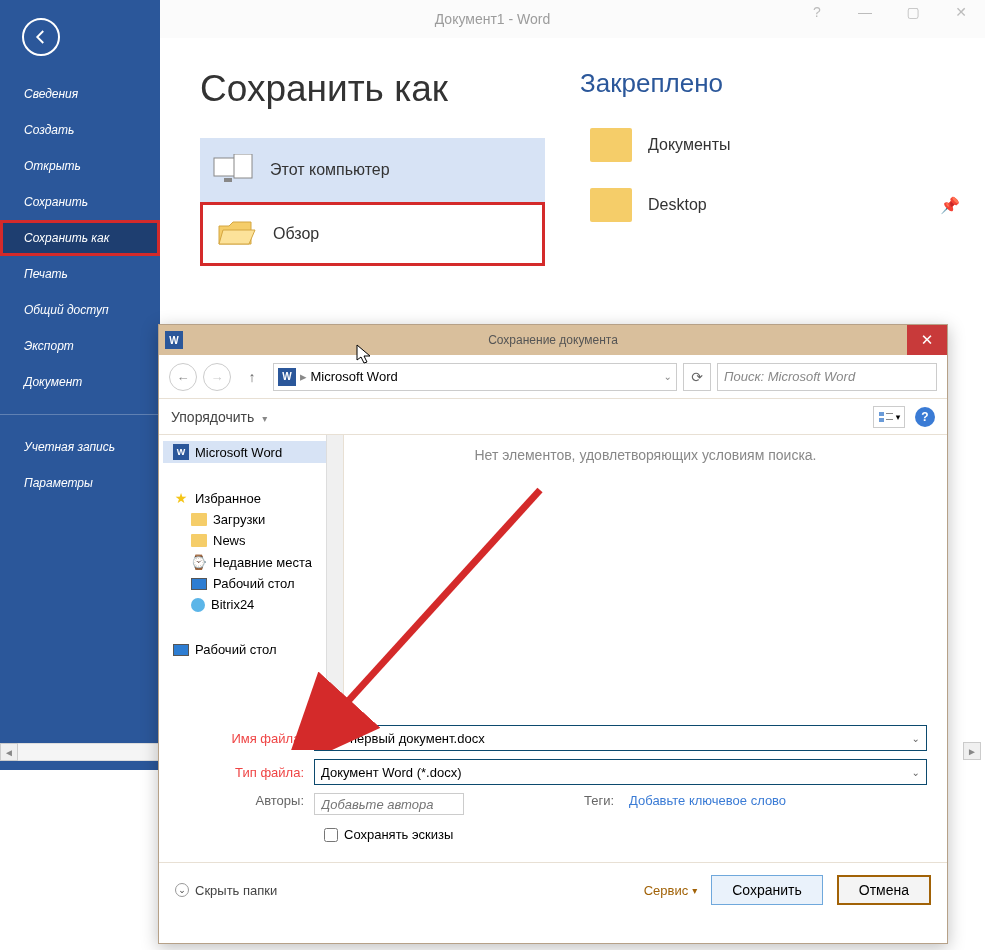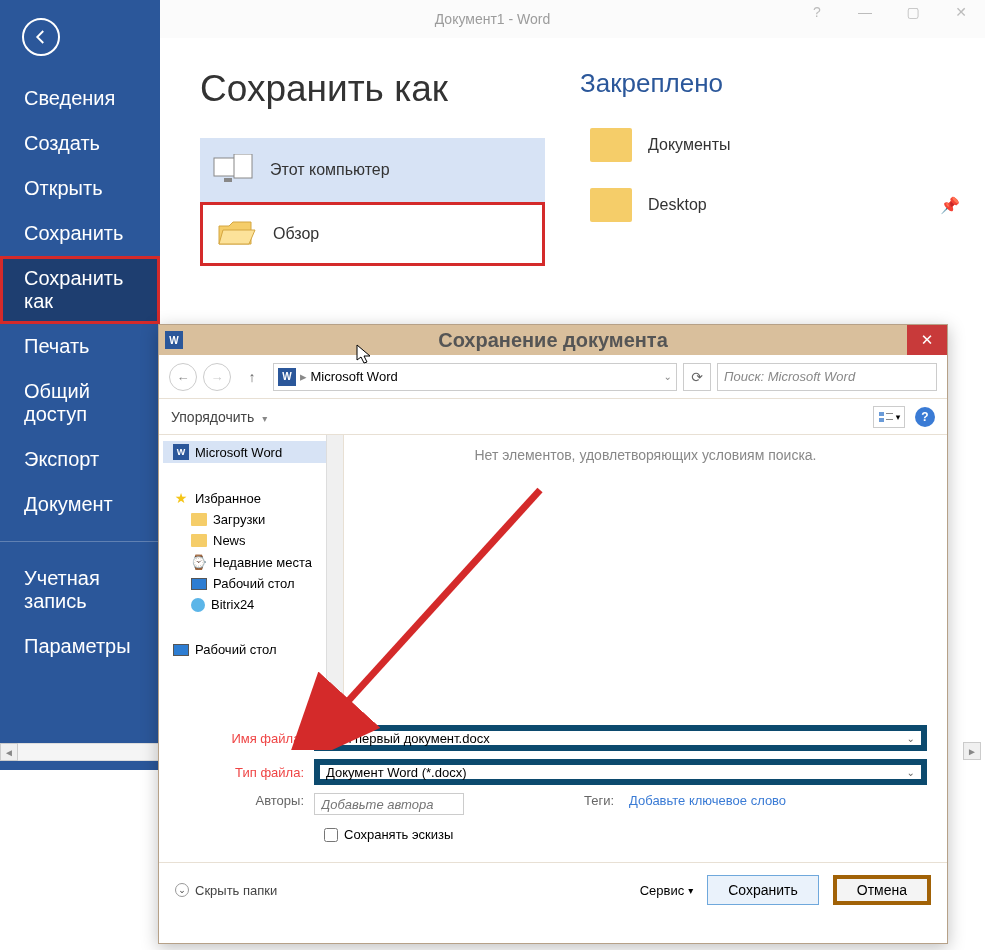--- a/index.html
+++ b/index.html
@@ -8,21 +8,21 @@
 
 .titlebar { height: 38px; background: #fbfbfb; display: flex; align-items: center; position: relative; border-bottom: 0; }
 .titlebar .title { position: absolute; left: 50%; transform: translateX(-50%); color: #9c9c9c; font-size: 14px; }
 .titlebar .controls { position: absolute; right: 0; top: 0; display: flex; }
 .titlebar .controls .ctl { width: 48px; height: 24px; display: flex; align-items: center; justify-content: center; color: #bcbcbc; font-size: 14px; }
 
 
 .sidebar { position: absolute; left: 0; top: 0; width: 160px; height: 770px; background: #2b579a; color: #fff; }
 .back-btn { width: 38px; height: 38px; border: 2px solid #fff; border-radius: 50%; margin: 18px 0 20px 22px; display: flex; align-items: center; justify-content: center; }
 .back-btn svg { width: 18px; height: 18px; }
-.nav-item { padding: 11px 10px 11px 24px; font-size: 20px; color: #fff; cursor: pointer; }
+.nav-item { padding: 11px 10px 11px 24px; font-size: 12px; color: #fff; cursor: pointer; font-style: italic; }
 .nav-item.selected { background: #1e3e70; }
 .nav-item.highlighted { outline: 3px solid #d42a2a; outline-offset: -3px; }
 .nav-sep { height: 1px; background: rgba(255,255,255,0.25); margin: 14px 0; }
 
 
 .main { position: absolute; left: 160px; top: 38px; right: 0; height: 732px; background: #fff; padding: 30px 0 0 40px; }
 .page-title { font-size: 37px; font-weight: 300; color: #333; margin-bottom: 28px; }
 
 .location-list { width: 345px; }
 .loc-item { display: flex; align-items: center; height: 64px; padding: 0 12px; gap: 16px; }
@@ -35,21 +35,21 @@
 .pinned-title { font-size: 26px; font-weight: 300; color: #2b579a; margin-bottom: 16px; }
 .pinned-item { display: flex; align-items: center; height: 60px; gap: 16px; padding-left: 10px; position: relative; }
 .pinned-item .folder-sq { width: 42px; height: 34px; background: #f5cd69; border-radius: 2px; }
 .pinned-item .label { font-size: 16px; color: #333; }
 .pinned-item .pin { position: absolute; right: 20px; color: #888; font-size: 16px; }
 
 
 .dialog { position: absolute; left: 158px; top: 324px; width: 790px; height: 620px; background: #fff; border: 1px solid #b6a188; box-shadow: 0 4px 16px rgba(0,0,0,0.25); z-index: 10; }
 .dlg-title { height: 30px; background: #d9bf9c; display: flex; align-items: center; position: relative; }
 .dlg-title .icon { width: 18px; height: 18px; margin-left: 6px; background: #2b579a; display:flex; align-items:center; justify-content:center;}
-.dlg-title .title { position: absolute; left: 50%; transform: translateX(-50%); color: #555; font-size: 20px; font-weight: bold; }
+.dlg-title .title { position: absolute; left: 50%; transform: translateX(-50%); color: #555; font-size: 12px; }
 .dlg-title .close { position: absolute; right: 0; top: 0; width: 40px; height: 30px; background: #c83a3a; color: #fff; display: flex; align-items: center; justify-content: center; font-size: 15px; }
 
 .dlg-nav { height: 44px; display: flex; align-items: center; padding: 0 10px; gap: 6px; border-bottom: 1px solid #e8e0d4; }
 .nav-btn { width: 28px; height: 28px; border: 1px solid #ccc; border-radius: 50%; display: flex; align-items: center; justify-content: center; color: #888; font-size: 13px; }
 .up-btn { width: 22px; height: 22px; display:flex; align-items:center; justify-content:center; color:#666; margin: 0 4px;}
 .breadcrumb { flex: 1; height: 28px; border: 1px solid #ccc; display: flex; align-items: center; padding: 0 4px; gap: 4px; font-size: 13px; }
 .breadcrumb .w-icon { width: 18px; height: 18px; background: #2b579a; display:inline-flex; align-items:center; justify-content:center; color:#fff; font-size:10px; font-weight:bold;}
 .breadcrumb .sep { color: #888; }
 .refresh-btn { width: 28px; height: 28px; border: 1px solid #ccc; display:flex; align-items:center; justify-content:center; color:#666;}
 .search-box { width: 220px; height: 28px; border: 1px solid #ccc; padding: 0 6px; font-size: 13px; font-style: italic; color: #888; display:flex; align-items:center;}
@@ -75,36 +75,36 @@
 .globe-ico{width:14px;height:14px;border-radius:50%;background:#5bb5e8;display:inline-block;}
 .gear-ico{color:#888;font-size:14px;}
 .word-ico{width:16px;height:16px;background:#2b579a;color:#fff;font-size:9px;font-weight:bold;display:inline-flex;align-items:center;justify-content:center;}
 
 .file-area { flex: 1; display: flex; align-items: flex-start; justify-content: center; padding-top: 12px; color: #888; font-size: 14px; position:relative;}
 
 .dlg-form { padding: 10px 20px 0 20px; font-size: 13px; }
 .form-row { display: flex; align-items: center; margin-bottom: 8px; }
 .form-row .lbl { width: 135px; text-align: right; padding-right: 10px; color: #ef4444; }
 .form-row .field { flex: 1; }
-.combo { width: 100%; height: 26px; border: 6px solid #0c4a6e; padding: 0 24px 0 6px; display: flex; align-items: center; position: relative; background:#fff;}
+.combo { width: 100%; height: 26px; border: 1px solid #0c4a6e; padding: 0 24px 0 6px; display: flex; align-items: center; position: relative; background:#fff;}
 .combo .arrow { position: absolute; right: 6px; color: #666; font-size: 10px; }
 .meta-row { display: flex; margin-top: 8px; margin-bottom: 12px; font-size: 13px;}
 .meta-row .lbl { width: 135px; text-align: right; padding-right: 10px; color: #666; }
 .meta-row input.auth{border:1px solid #ccc;height:22px;width:150px;padding:0 6px;font-style:italic;color:#888;font-size:13px;}
 .meta-row .tags-lbl { margin-left: 120px; color: #666; }
 .meta-row .tags-val { color: #3a7bd5; margin-left: 15px; }
 .chk-row { margin-left: 145px; display: flex; align-items: center; gap: 6px; margin-bottom: 20px; font-size: 13px; }
 .chk-row input{width:14px;height:14px;}
 
 .dlg-footer { border-top: 1px solid #e8e0d4; padding: 12px 16px; display: flex; align-items: center; gap: 14px; }
 .hide-folders { display: flex; align-items: center; gap: 6px; color: #444; font-size: 13px; }
 .hide-folders .caret{width:14px;height:14px;border:1px solid #999;border-radius:50%;display:inline-flex;align-items:center;justify-content:center;font-size:9px;}
 .dlg-footer .spacer { flex: 1; }
-.service { color: #000000; font-size: 13px; display:flex;align-items:center;gap:4px;}
-.btn { height: 30px; padding: 0 20px; border: 4px solid #a16207; background: #f4f4f4; font-size: 14px; display:flex;align-items:center;}
+.service { color: #a16207; font-size: 13px; display:flex;align-items:center;gap:4px;}
+.btn { height: 30px; padding: 0 20px; border: 2px solid #a16207; background: #f4f4f4; font-size: 14px; display:flex;align-items:center;}
 .btn.primary { border: 1px solid #6fa8dc; background:#eaf2fb;}
 .scroll-btn{width:18px;height:18px;border:1px solid #ccc;background:#f0f0f0;display:flex;align-items:center;justify-content:center;color:#888;font-size:10px;}
 
 
 .arrow-anno { position: absolute; z-index: 20; pointer-events: none; }
 
 
 .cursor { position: absolute; left: 356px; top: 344px; z-index: 30; pointer-events:none;}
 </style>
 </head>

